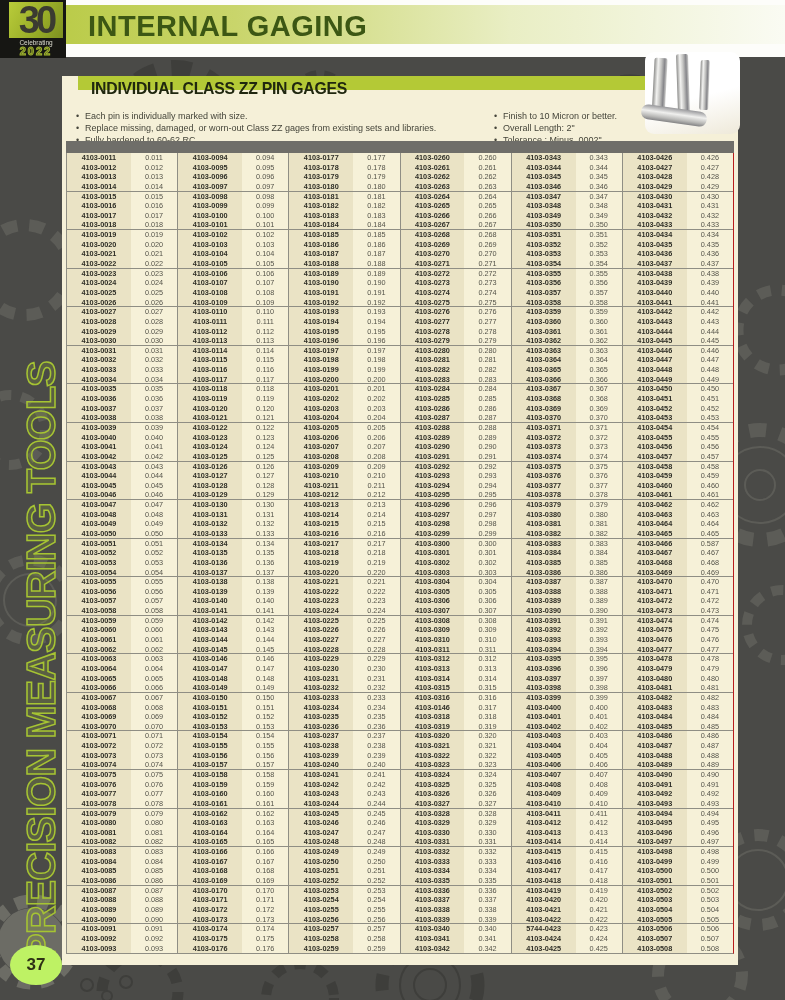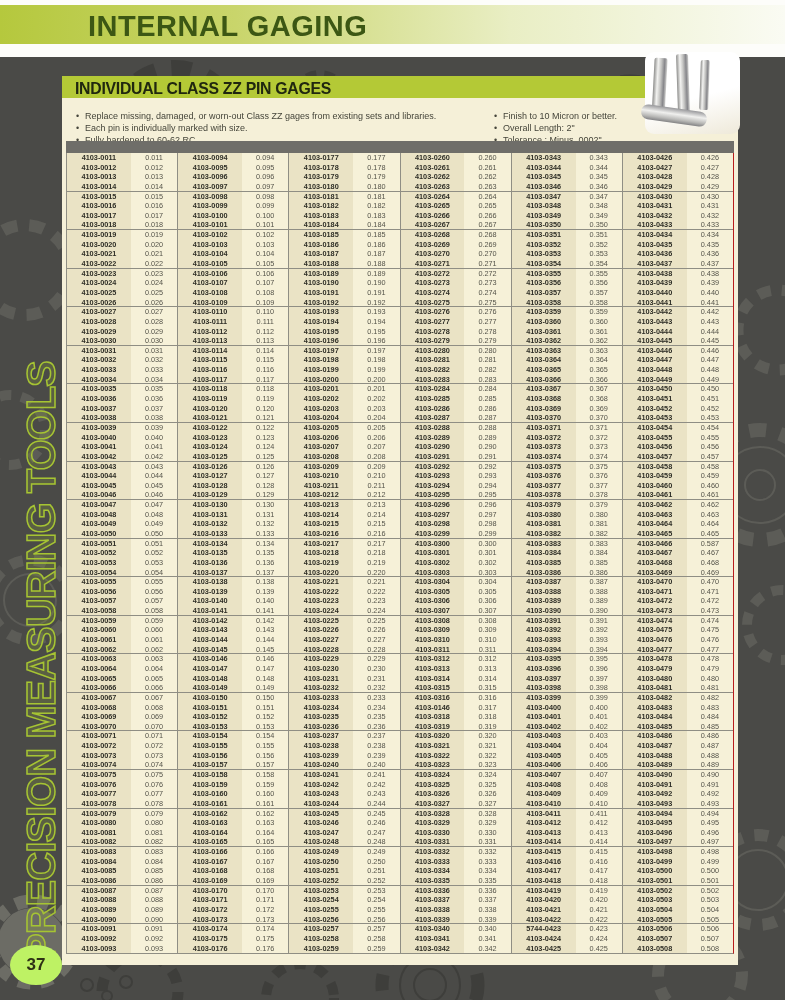--- a/index.html
+++ b/index.html
@@ -27,21 +27,21 @@
   .logo-number{display:block;text-align:center;font-size:38px;font-weight:bold;
     color:#3b3b31;letter-spacing:-4px;line-height:36px;}
   .logo-celebrating{position:absolute;left:9px;top:39px;width:54px;text-align:center;
     font-size:6.5px;color:#ddddd0;}
   .logo-year{position:absolute;left:9px;top:45px;width:54px;text-align:center;
     font-size:11px;font-weight:bold;letter-spacing:2px;
     color:rgba(185,204,58,0.2);-webkit-text-stroke:1px #9fb32e;}
 
   
   .content{position:absolute;left:62px;top:76px;width:676px;height:889px;background:#f5f0d8;z-index:2;}
-  .banner{position:absolute;left:0;top:0;right:0;height:22px;background:#b4c936;}
+  .banner{position:absolute;left:16px;top:0;right:0;height:14px;background:#b4c936;}
   .banner span{display:inline-block;margin-left:13px;line-height:26px;font-size:17px;font-weight:bold;
     color:#20270f;letter-spacing:-0.3px;white-space:nowrap;transform:scaleX(0.93);transform-origin:left center;}
 
   .bullets{position:absolute;left:0;top:27px;right:0;display:flex;font-size:9px;color:#45453a;line-height:12px;}
   .bullets ul{list-style:none;margin:7px 0 0 14px;padding:0;}
   .bullets li{position:relative;padding-left:9px;}
   .bullets li::before{content:"\2022";position:absolute;left:0;top:0;}
   .bullets .left{width:404px;}
 
   
@@ -129,22 +129,22 @@
 
   <div class="sidebar-label">PRECISION MEASURING TOOLS</div>
 
   <div class="content">
     <div class="banner">
       <span>INDIVIDUAL CLASS ZZ PIN GAGES</span>
     </div>
 
     <div class="bullets">
       <ul class="left">
+        <li>Each pin is individually marked with size.</li>
         <li>Replace missing, damaged, or worn-out Class ZZ gages from existing sets and libraries.</li>
-        <li>Each pin is individually marked with size.</li>
         <li>Fully hardened to 60-62 RC.</li>
       </ul>
       <ul class="right">
         <li>Finish to 10 Micron or better.</li>
         <li>Overall Length: 2"</li>
         <li>Tolerance : Minus .0002"</li>
       </ul>
     </div>
 
     <div class="gage-table">
@@ -2179,20 +2179,27 @@
               <span class="cell-size">0.508</span>
             </div>
           </div>
         </div>
     </div>
   </div>
 
   <div class="header-strip">
     <div class="header-band"></div>
     <div class="page-title">INTERNAL GAGING</div>
+    <div class="brand-logo">
+      <div class="logo-art">
+        <span class="logo-number">30</span>
+      </div>
+      <div class="logo-celebrating">Celebrating</div>
+      <div class="logo-year">2022</div>
+    </div>
   </div>
 
   <div class="pins-box">
     <div class="pin pin1"></div>
     <div class="pin pin2"></div>
     <div class="pin pin3"></div>
     <div class="cyl"></div>
   </div>
 
   <div class="page-badge">37</div>

